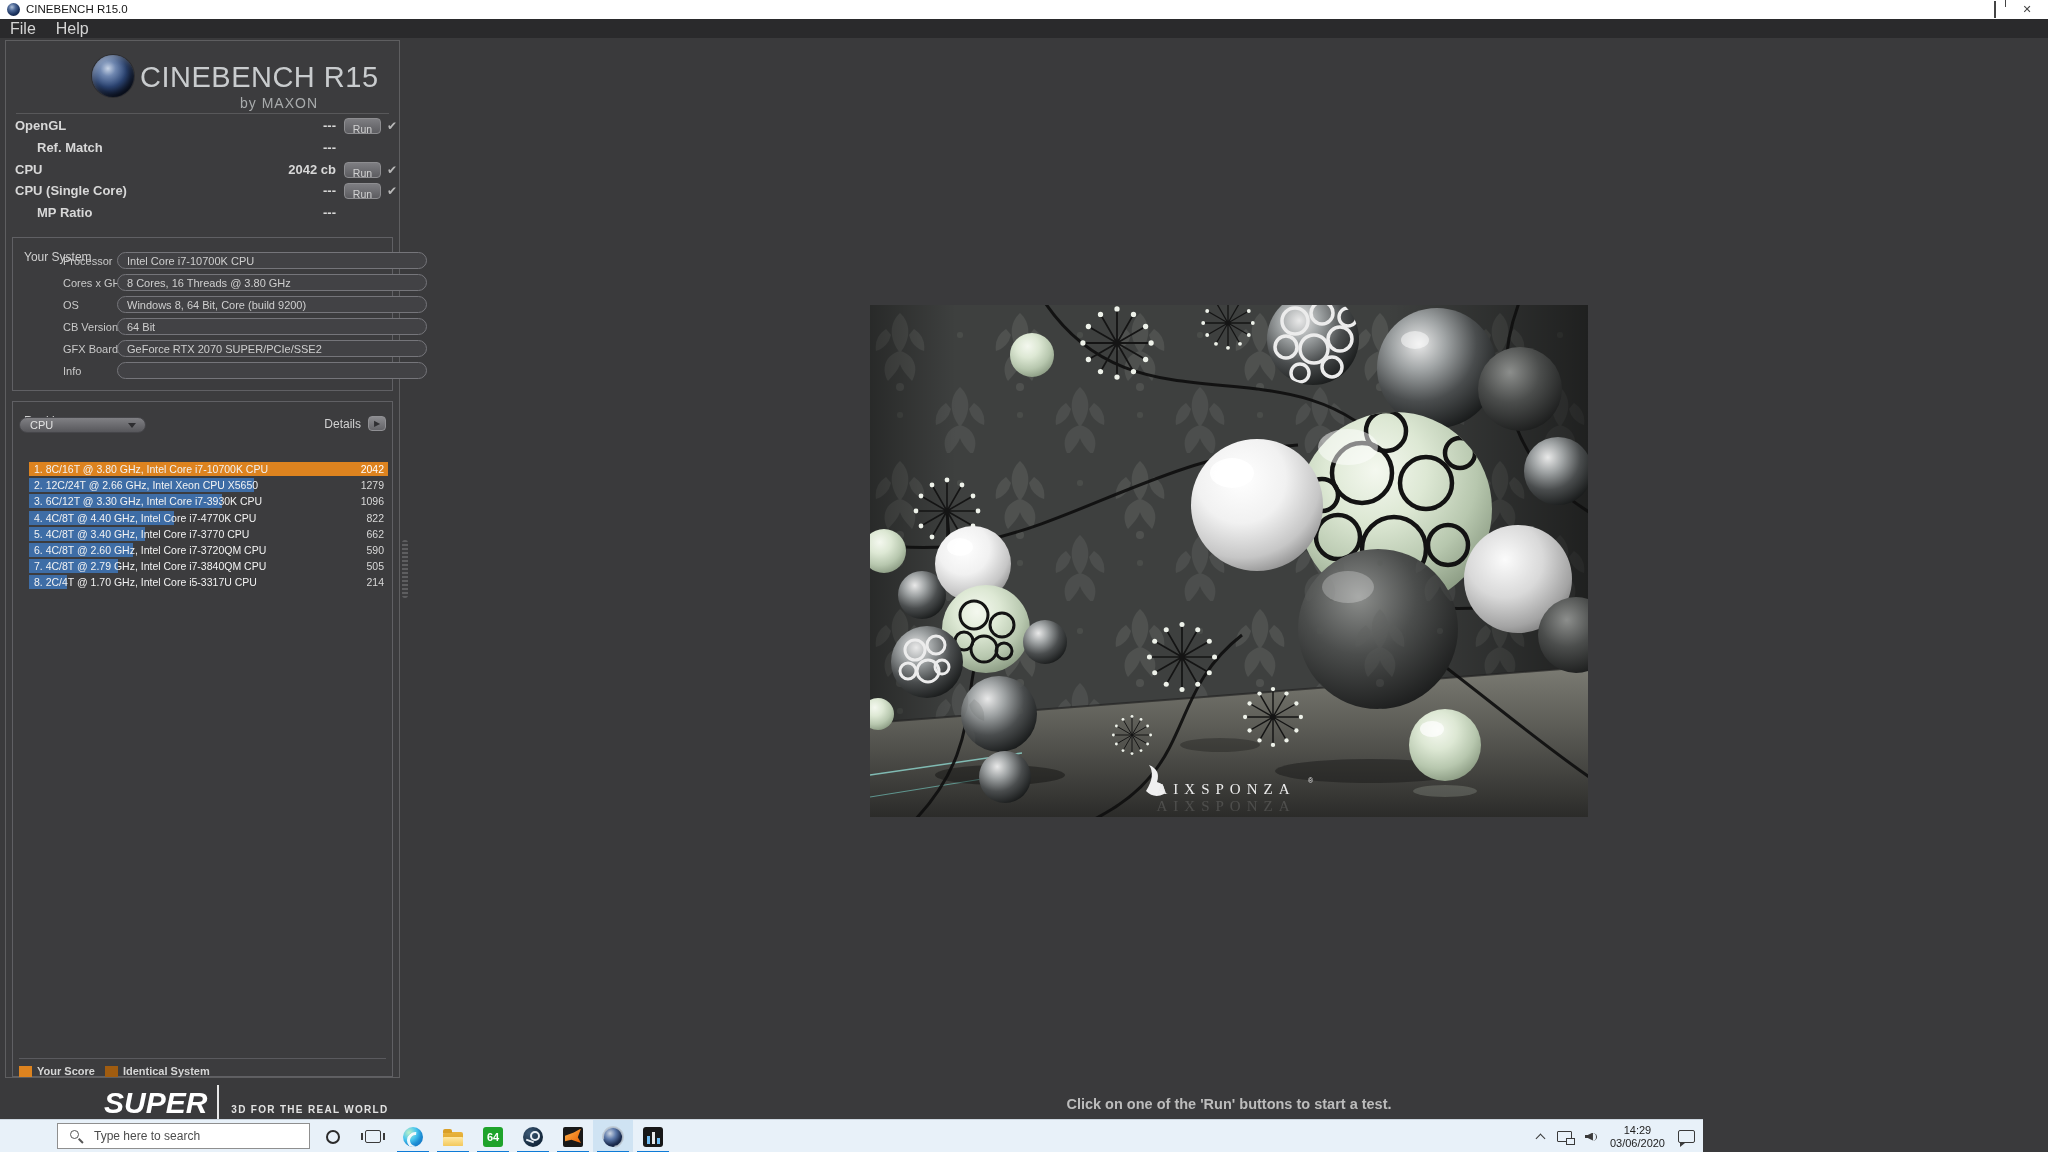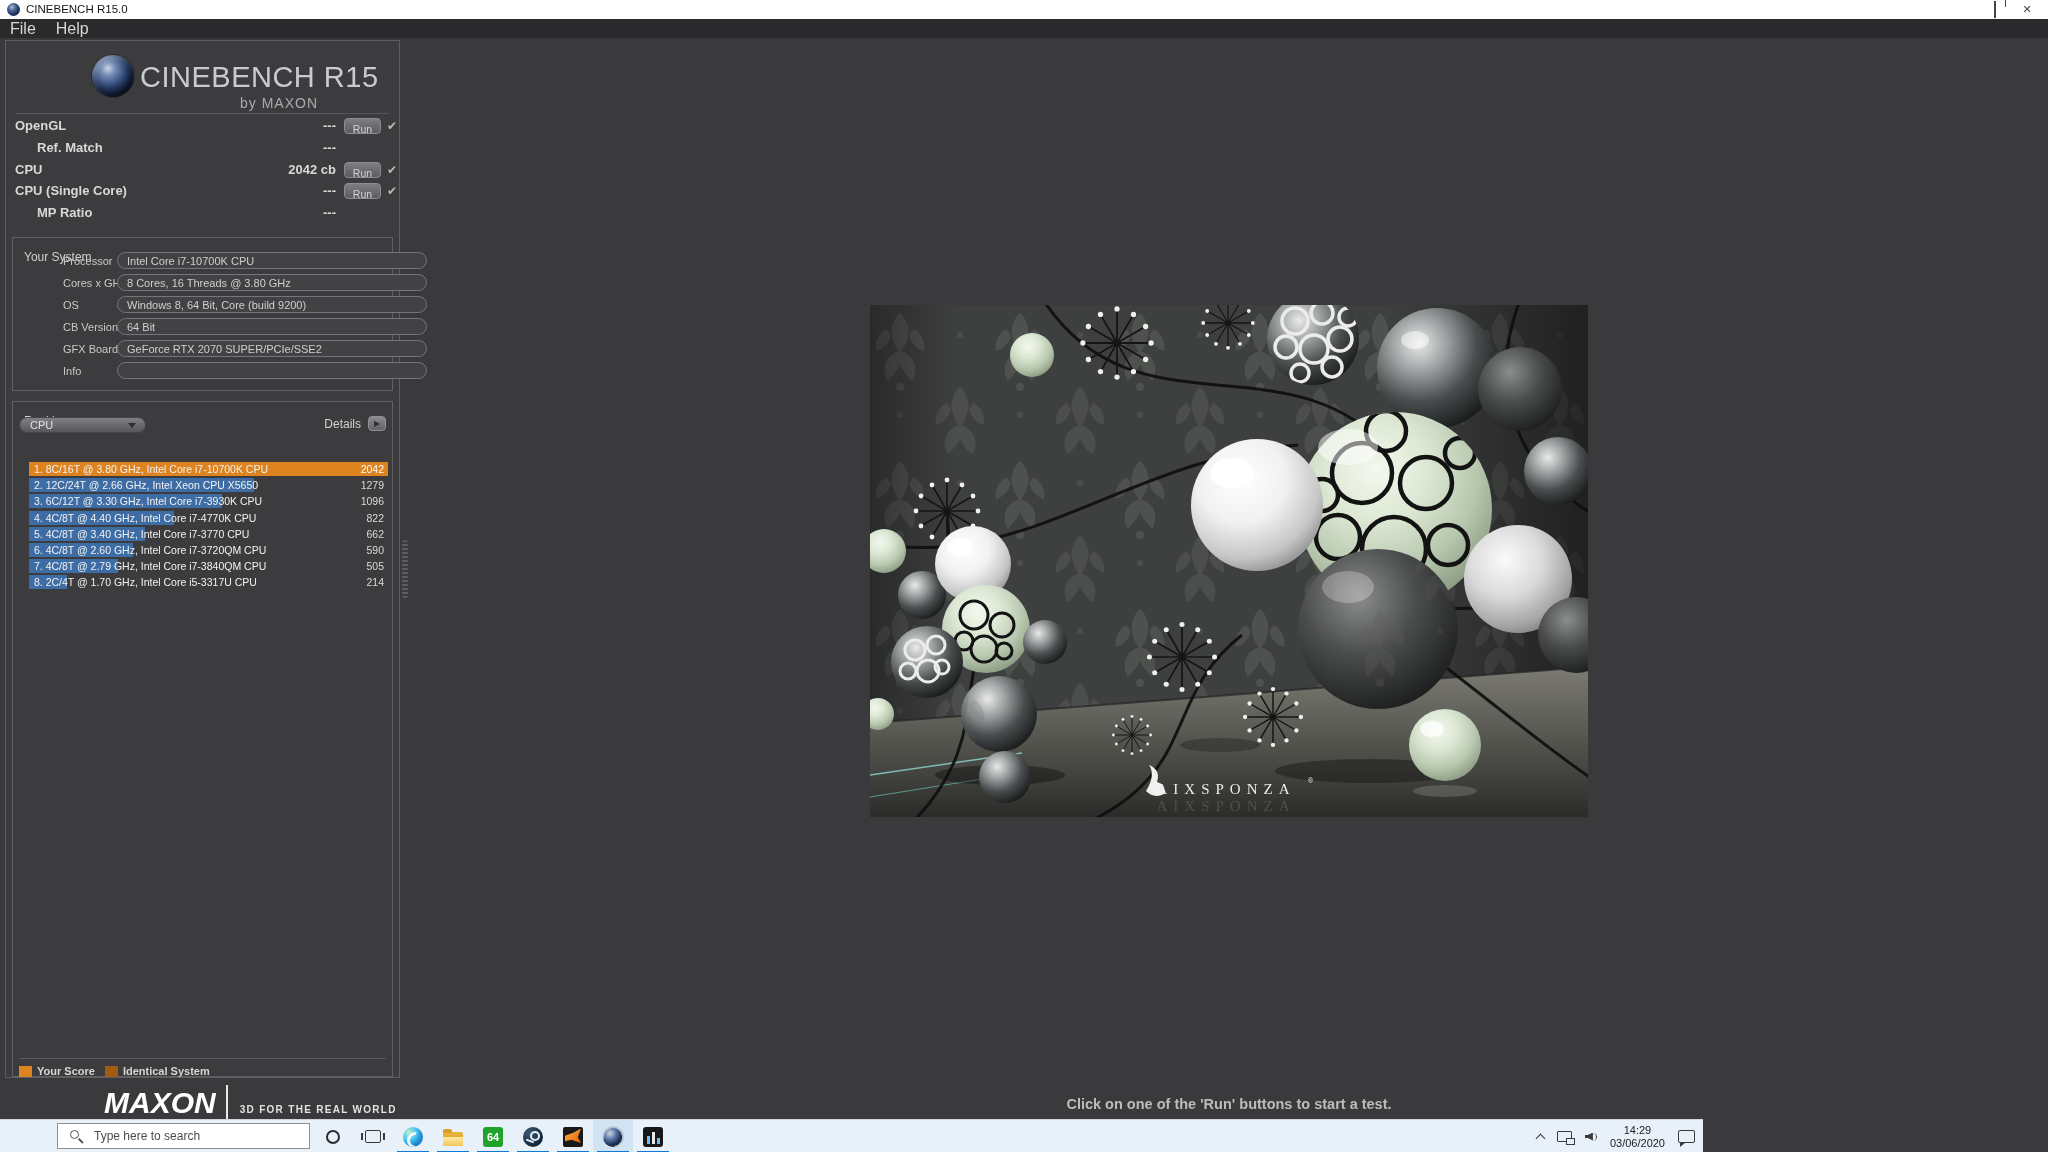--- a/index.html
+++ b/index.html
@@ -293,21 +293,21 @@
           <span class="lg-sq" style="background: rgb(221, 131, 31);"></span>
           <span class="lg-label">Your Score</span>
           <span class="lg-sq" style="background: rgb(160, 92, 16);"></span>
           <span class="lg-label">Identical System</span>
         </div>
     </div>
   </div>
   <div class="panel-thumb"></div>
 
   <div class="maxon">
-    <span class="maxon-word">MAXON</span>
+    <span class="maxon-word">SUPER</span>
     <span class="maxon-div"></span>
     <span class="maxon-tag">3D FOR THE REAL WORLD</span>
   </div>
 
   <div class="viewer">
     <svg width="718" height="512" viewBox="0 0 718 512">
       <defs>
         <radialGradient id="gGlass" cx="40%" cy="30%" r="75%">
           <stop offset="0%" stop-color="#f4f8ef"></stop>
             <stop offset="35%" stop-color="#dde8d4"></stop>

